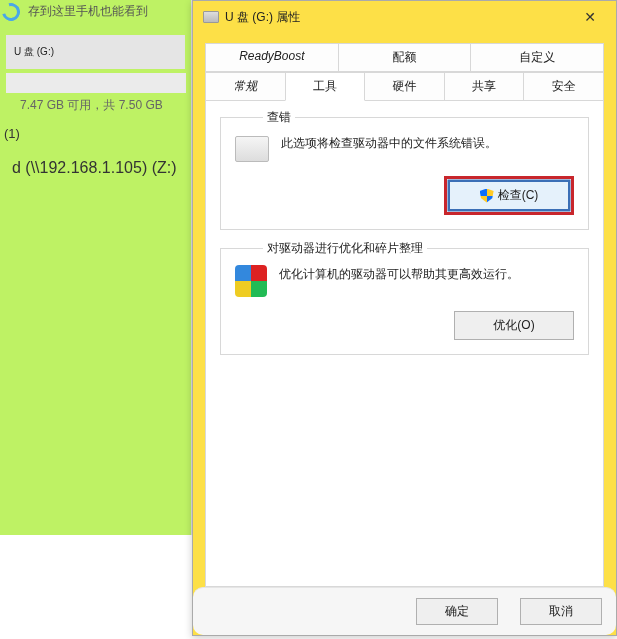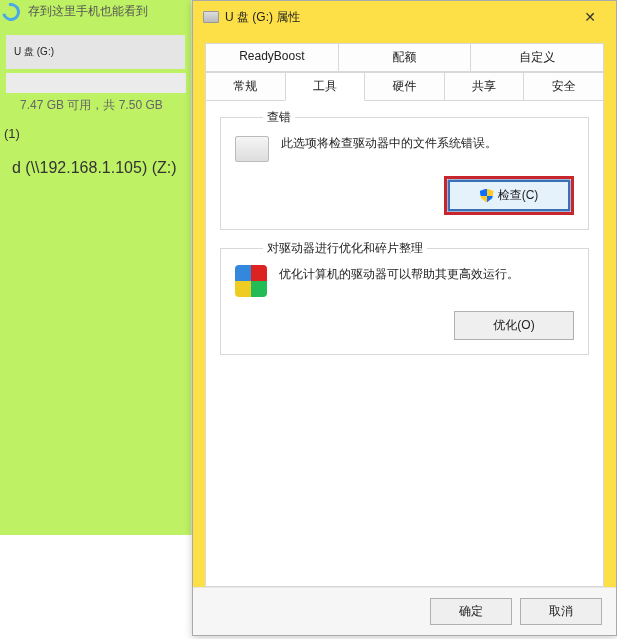--- a/index.html
+++ b/index.html
@@ -21,21 +21,21 @@
     .dialog { position: absolute; left: 192px; top: 0; width: 425px; height: 636px; background: #fde047; border: 1px solid #aaa; box-shadow: 0 2px 8px rgba(0,0,0,0.2); display: flex; flex-direction: column; }
     .titlebar { display: flex; align-items: center; height: 32px; padding: 0 4px 0 10px; }
     .titlebar-icon { width: 16px; height: 12px; background: linear-gradient(#ddd,#bbb); border: 1px solid #999; border-radius: 1px; margin-right: 6px; }
     .titlebar-text { flex: 1; font-size: 12px; color: #222; }
     .close-btn { width: 44px; height: 28px; display: flex; align-items: center; justify-content: center; font-size: 14px; color: #333; cursor: pointer; }
 
     
     .tabs-wrap { padding: 10px 12px 0 12px; }
     .tabs-row { display: flex; }
     .tab { flex: 1; text-align: center; padding: 5px 0; border: 1px solid #d8d8d8; border-bottom: 1px solid #d8d8d8; background: #fdfdfd; cursor: pointer; color: #222; margin-left: -1px; }
-    .tab:first-child { margin-left: 0; }
+    .tab:first-child { margin-left: 0; font-style: italic; }
     .tab.active { background: #fff; border-bottom: 1px solid #fff; position: relative; z-index: 2; }
     
     .tabs-row2 .tab { flex: 1; }
 
     .tab-content { border: 1px solid #d8d8d8; border-top: none; margin: 0 12px; flex: 1; background: #fff; padding: 16px 14px; }
 
     
     .groupbox { border: 1px solid #d8d8d8; margin-bottom: 18px; position: relative; padding: 16px 14px 14px 14px; }
     .groupbox-title { position: absolute; top: -9px; left: 8px; background: #fff; padding: 0 4px; color: #222; margin-left: 34px; }
     .group-body { display: flex; align-items: flex-start; gap: 12px; }
@@ -44,21 +44,21 @@
     .defrag-img::before { content:""; position:absolute; inset:0; background: conic-gradient(#d22 0 25%, #2b5 25% 50%, #ec2 50% 75%, #38d 75% 100%); border-radius: 4px; }
     .group-text { color: #222; font-size: 12px; line-height: 1.6; }
 
     .group-button-row { display: flex; justify-content: flex-end; margin-top: 14px; }
     .btn { min-width: 120px; padding: 5px 14px; background: #efefef; border: 1px solid #b0b0b0; color: #222; cursor: pointer; text-align: center; }
     .btn.check-btn { border: 1px solid #3b6fb6; box-shadow: 0 0 0 1.5px #3b6fb6; background: #e5f1fb; display: flex; align-items: center; justify-content: center; gap: 4px; }
     .highlight-box { border: 3px solid #c8262c; padding: 2px; display: inline-block; }
     .shield { width: 14px; height: 14px; display:inline-block; background: conic-gradient(#ffca28 0 25%, #0d6efd 25% 50%, #ffca28 50% 75%, #0d6efd 75% 100%); clip-path: polygon(50% 0, 100% 18%, 90% 70%, 50% 100%, 10% 70%, 0 18%); }
 
     
-    .dlg-buttons { display: flex; justify-content: flex-end; gap: 8px; padding: 10px 14px; border-top: 1px solid #e5e5e5; background: #f6f6f6; }
+    .dlg-buttons { display: flex; justify-content: flex-end; gap: 22px; padding: 10px 14px; border-top: 1px solid #e5e5e5; background: #f6f6f6; border-radius: 10px; }
     .dlg-buttons .btn { min-width: 82px; padding: 4px 10px; }
     .btn.disabled { color: #999; }
   </style>
 </head>
 <body>
 
 <div class="left-pane">
   <div style="display:flex;align-items:center;padding:1px 2px;white-space:nowrap;overflow:hidden;">
     <span class="circle-icon"></span>
     <span class="header-text">存到这里手机也能看到</span>

